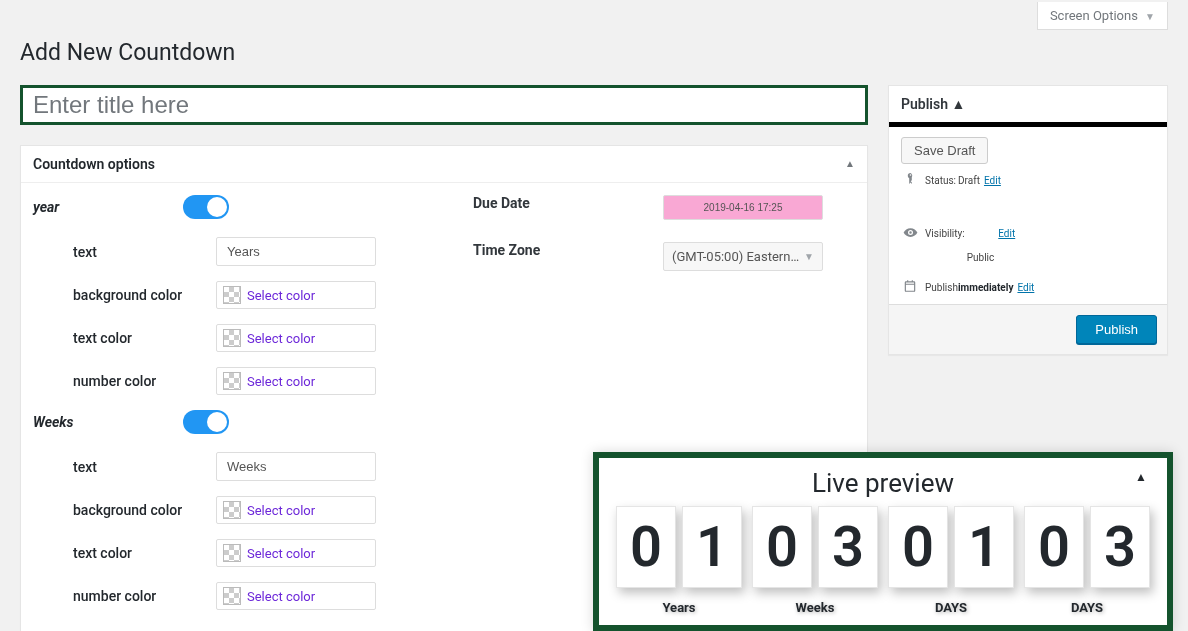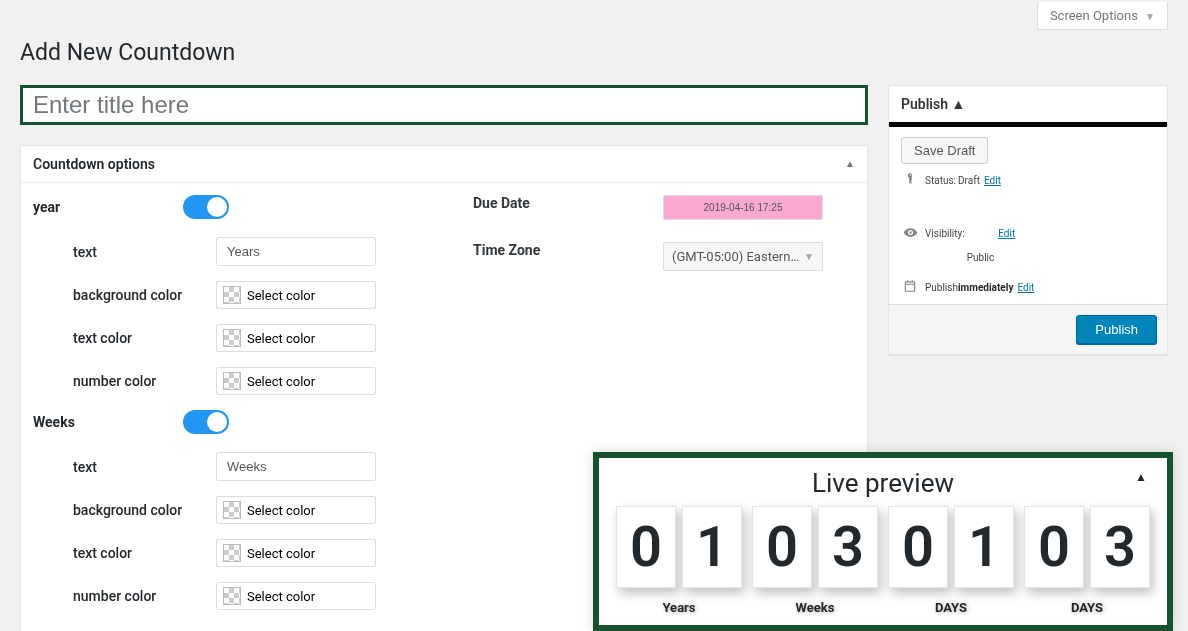--- a/index.html
+++ b/index.html
@@ -90,21 +90,21 @@
       align-items: center;
       margin-bottom: 18px;
     }
     .row.sub { padding-left: 40px; margin-bottom: 15px;}
     .row .lbl {
       width: 150px;
       font-size: 14px;
       color: #23282d;
       font-weight: 500;
     }
-    .row.head .lbl { font-weight: 700; }
+    .row.head .lbl { font-weight: 700; font-style: italic; }
     .row.sub .lbl { width: 143px; font-weight: 500;}
     .switch {
       width: 46px;
       height: 24px;
       border-radius: 12px;
       background: #2196F3;
       position: relative;
       cursor: pointer;
     }
     .switch .knob {
@@ -140,21 +140,21 @@
       height: 18px;
       background-image:
         linear-gradient(45deg, #ccc 25%, transparent 25%, transparent 75%, #ccc 75%),
         linear-gradient(45deg, #ccc 25%, transparent 25%, transparent 75%, #ccc 75%);
       background-color: #fff;
       background-size: 10px 10px;
       background-position: 0 0, 5px 5px;
       border: 1px solid #bbb;
       margin-right: 6px;
     }
-    .colorpick .ph { color: #000000; font-size:13px;}
+    .colorpick .ph { color: #6d28d9; font-size:13px;}
     .rrow {
       display:flex;
       align-items:flex-start;
       margin-bottom: 22px;
     }
     .rrow .rlbl {
       width: 190px;
       font-weight: 700;
       font-size: 14px;
     }

